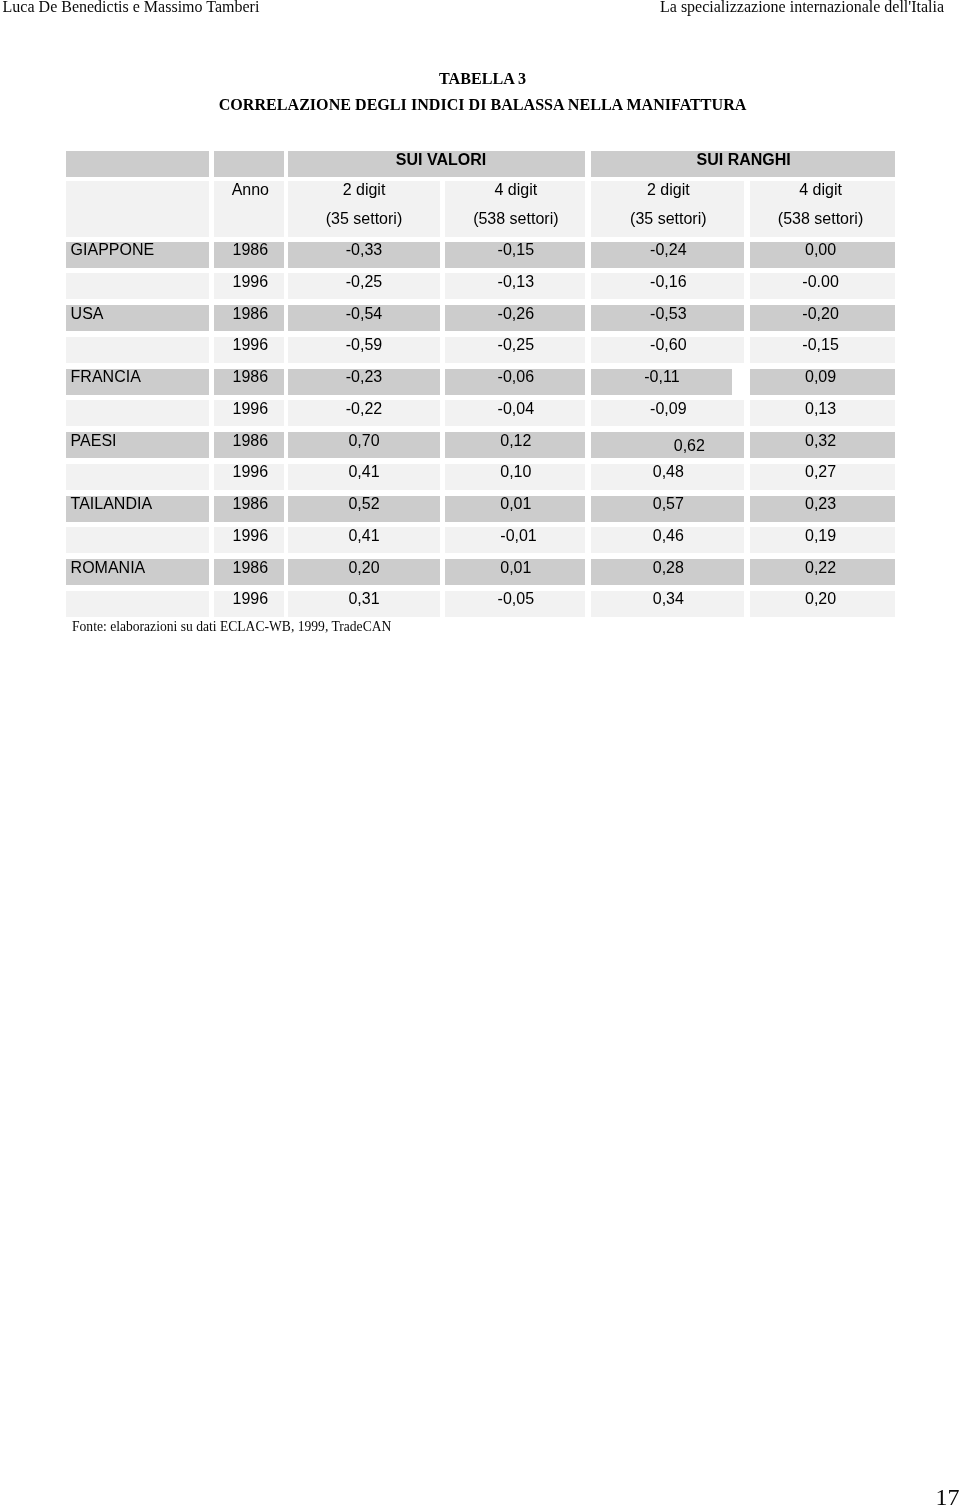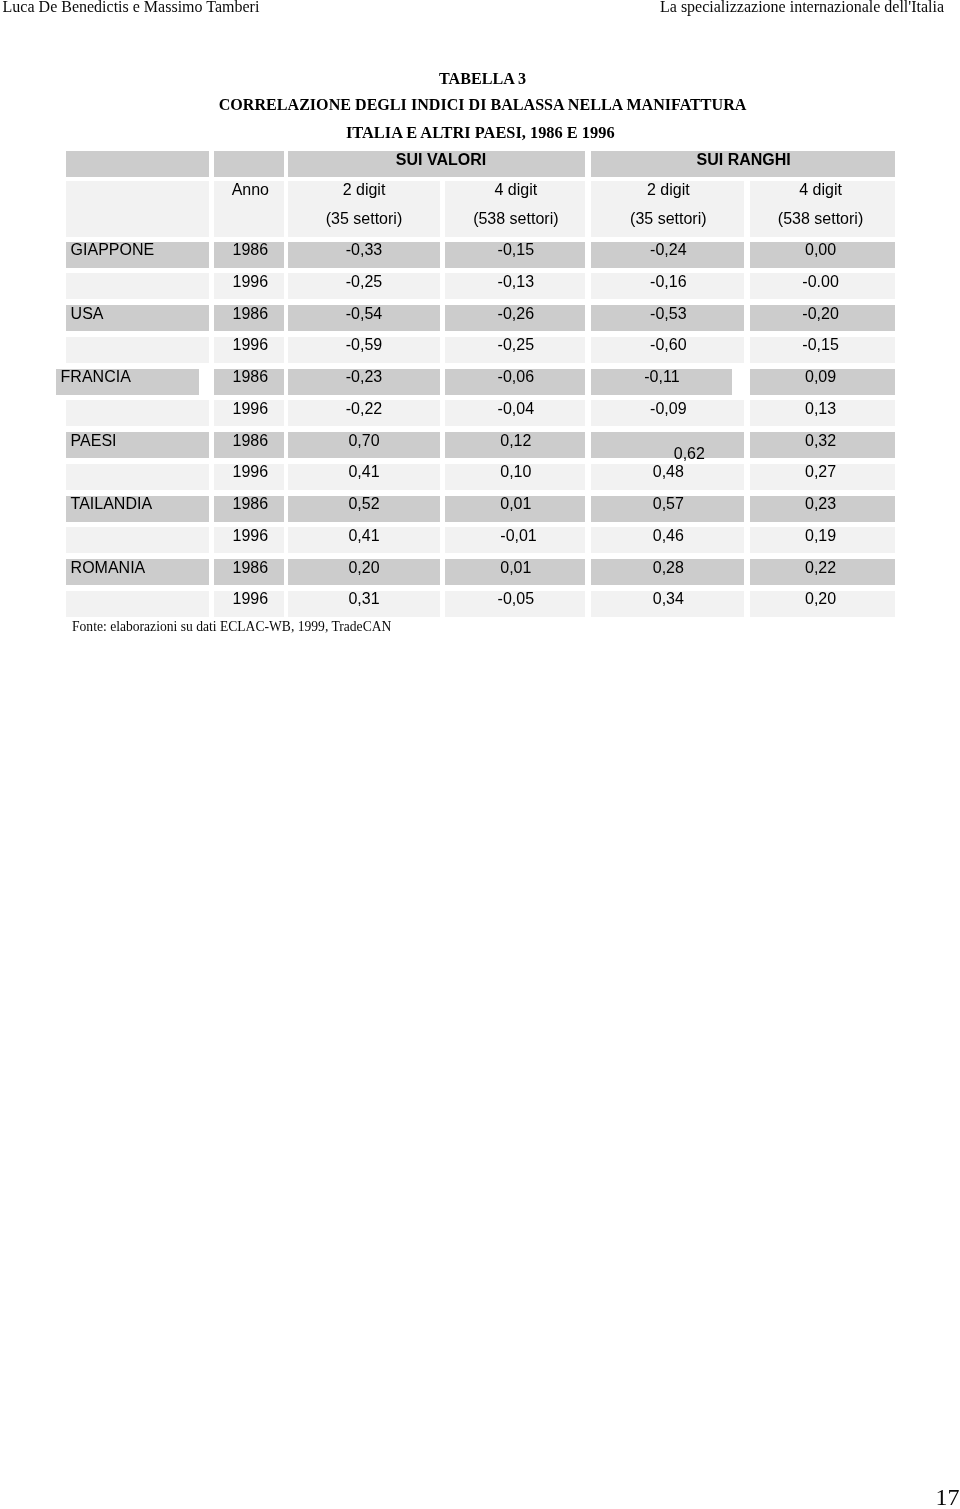--- a/index.html
+++ b/index.html
@@ -67,21 +67,20 @@
 </head>
 <body>
 
 <div class="page">
 
   <div class="runhead-left">Luca De Benedictis e Massimo Tamberi</div>
   <div class="runhead-right">La specializzazione internazionale dell'Italia</div>
 
   <div class="ttl ttl1"><span>TABELLA 3</span></div>
   <div class="ttl ttl2"><span>CORRELAZIONE DEGLI INDICI DI BALASSA NELLA MANIFATTURA</span></div>
-  <div class="ttl ttl3"><span>ITALIA E ALTRI PAESI, 1986 E 1996</span></div>
 
   <div id="tbl"><div class="cellbox dark" style="left:66px;top:150.5px;width:143.2px;height:26.3px"></div><div class="cellbox dark" style="left:213.9px;top:150.5px;width:70.5px;height:26.3px"></div><div class="cellbox dark" style="left:288.3px;top:150.5px;width:296.90000000000003px;height:26.3px">
         <div class="txt ctr bld" style="top:1.5px;left:0.8px;right:-0.8px;">SUI VALORI</div>
       </div><div class="cellbox dark" style="left:590.6px;top:150.5px;width:304.80000000000007px;height:26.3px">
         <div class="txt ctr bld" style="top:1.5px;left:-2.8px;right:2.8px;">SUI RANGHI</div>
       </div><div class="cellbox light" style="left:66px;top:181.2px;width:143.2px;height:55.4px"></div><div class="cellbox light" style="left:213.9px;top:181.2px;width:70.5px;height:55.4px">
         <div class="txt ctr " style="top:0.8px;left:1.2px;right:-1.2px;">Anno</div>
       </div><div class="cellbox light" style="left:288.3px;top:181.2px;width:151.4px;height:55.4px">
         <div class="txt ctr " style="top:0.8px;left:0px;right:0px;">2 digit</div>
         <div class="txt ctr " style="top:29.9px;left:0px;right:0px;">(35 settori)</div>
@@ -131,21 +130,21 @@
         </div></div><div class="rowgrp"><div class="cellbox light" style="left:66px;top:336.89px;width:143.2px;height:26px"></div><div class="cellbox light" style="left:213.9px;top:336.89px;width:70.5px;height:26px">
           <div class="txt ctr " style="top:0.5px;left:1.2px;right:-1.2px;">1996</div>
         </div><div class="cellbox light" style="left:288.3px;top:336.89px;width:151.4px;height:26px">
           <div class="txt ctr " style="top:0.5px;left:0px;right:0px;">-0,59</div>
         </div><div class="cellbox light" style="left:445.3px;top:336.89px;width:139.9px;height:26px">
           <div class="txt ctr " style="top:0.5px;left:0.6px;right:-0.6px;">-0,25</div>
         </div><div class="cellbox light" style="left:590.6px;top:336.89px;width:153.9px;height:26px">
           <div class="txt ctr " style="top:0.5px;left:0.8px;right:-0.8px;">-0,60</div>
         </div><div class="cellbox light" style="left:750.1px;top:336.89px;width:145.3px;height:26px">
           <div class="txt ctr " style="top:0.5px;left:-2.2px;right:2.2px;">-0,15</div>
-        </div></div><div class="rowgrp"><div class="cellbox dark" style="left:56px;top:368.62px;width:143.2px;height:26px">
+        </div></div><div class="rowgrp"><div class="cellbox dark" style="left:66px;top:368.62px;width:143.2px;height:26px">
           <div class="txt" style="left:4.6px;top:0.5px">FRANCIA</div>
         </div><div class="cellbox dark" style="left:213.9px;top:368.62px;width:70.5px;height:26px">
           <div class="txt ctr " style="top:0.5px;left:1.2px;right:-1.2px;">1986</div>
         </div><div class="cellbox dark" style="left:288.3px;top:368.62px;width:151.4px;height:26px">
           <div class="txt ctr " style="top:0.5px;left:0px;right:0px;">-0,23</div>
         </div><div class="cellbox dark" style="left:445.3px;top:368.62px;width:139.9px;height:26px">
           <div class="txt ctr " style="top:0.5px;left:0.6px;right:-0.6px;">-0,06</div>
         </div><div class="cellbox dark" style="left:590.6px;top:368.62px;width:141px;height:26px">
           <div class="txt ctr " style="top:0.5px;left:0.8px;right:-0.8px;">-0,11</div>
         </div><div class="cellbox dark" style="left:750.1px;top:368.62px;width:145.3px;height:26px">
@@ -162,21 +161,21 @@
           <div class="txt ctr " style="top:0.5px;left:-2.2px;right:2.2px;">0,13</div>
         </div></div><div class="rowgrp"><div class="cellbox dark" style="left:66px;top:432.08px;width:143.2px;height:26px">
           <div class="txt" style="left:4.6px;top:0.5px">PAESI</div>
         </div><div class="cellbox dark" style="left:213.9px;top:432.08px;width:70.5px;height:26px">
           <div class="txt ctr " style="top:0.5px;left:1.2px;right:-1.2px;">1986</div>
         </div><div class="cellbox dark" style="left:288.3px;top:432.08px;width:151.4px;height:26px">
           <div class="txt ctr " style="top:0.5px;left:0px;right:0px;">0,70</div>
         </div><div class="cellbox dark" style="left:445.3px;top:432.08px;width:139.9px;height:26px">
           <div class="txt ctr " style="top:0.5px;left:0.6px;right:-0.6px;">0,12</div>
         </div><div class="cellbox dark" style="left:590.6px;top:432.08px;width:153.9px;height:26px">
-          <div class="txt ctr " style="top:14px;left:0.8px;right:-0.8px;margin-left:42px;">0,62</div>
+          <div class="txt ctr " style="top:6px;left:0.8px;right:-0.8px;margin-left:42px;">0,62</div>
         </div><div class="cellbox dark" style="left:750.1px;top:432.08px;width:145.3px;height:26px">
           <div class="txt ctr " style="top:0.5px;left:-2.2px;right:2.2px;">0,32</div>
         </div></div><div class="rowgrp"><div class="cellbox light" style="left:66px;top:463.81px;width:143.2px;height:26px"></div><div class="cellbox light" style="left:213.9px;top:463.81px;width:70.5px;height:26px">
           <div class="txt ctr " style="top:0.5px;left:1.2px;right:-1.2px;">1996</div>
         </div><div class="cellbox light" style="left:288.3px;top:463.81px;width:151.4px;height:26px">
           <div class="txt ctr " style="top:0.5px;left:0px;right:0px;">0,41</div>
         </div><div class="cellbox light" style="left:445.3px;top:463.81px;width:139.9px;height:26px">
           <div class="txt ctr " style="top:0.5px;left:0.6px;right:-0.6px;">0,10</div>
         </div><div class="cellbox light" style="left:590.6px;top:463.81px;width:153.9px;height:26px">
           <div class="txt ctr " style="top:0.5px;left:0.8px;right:-0.8px;">0,48</div>

